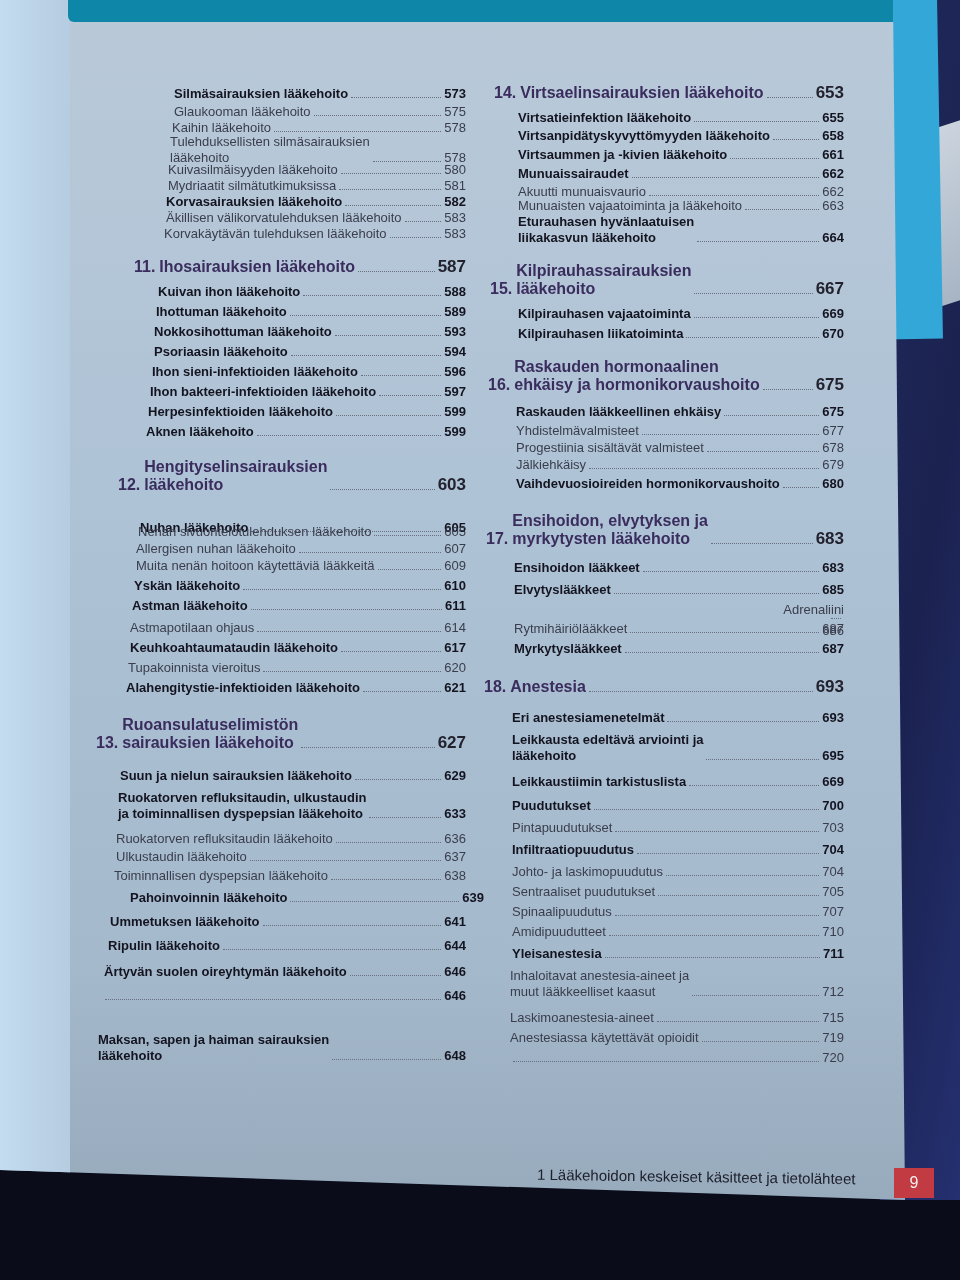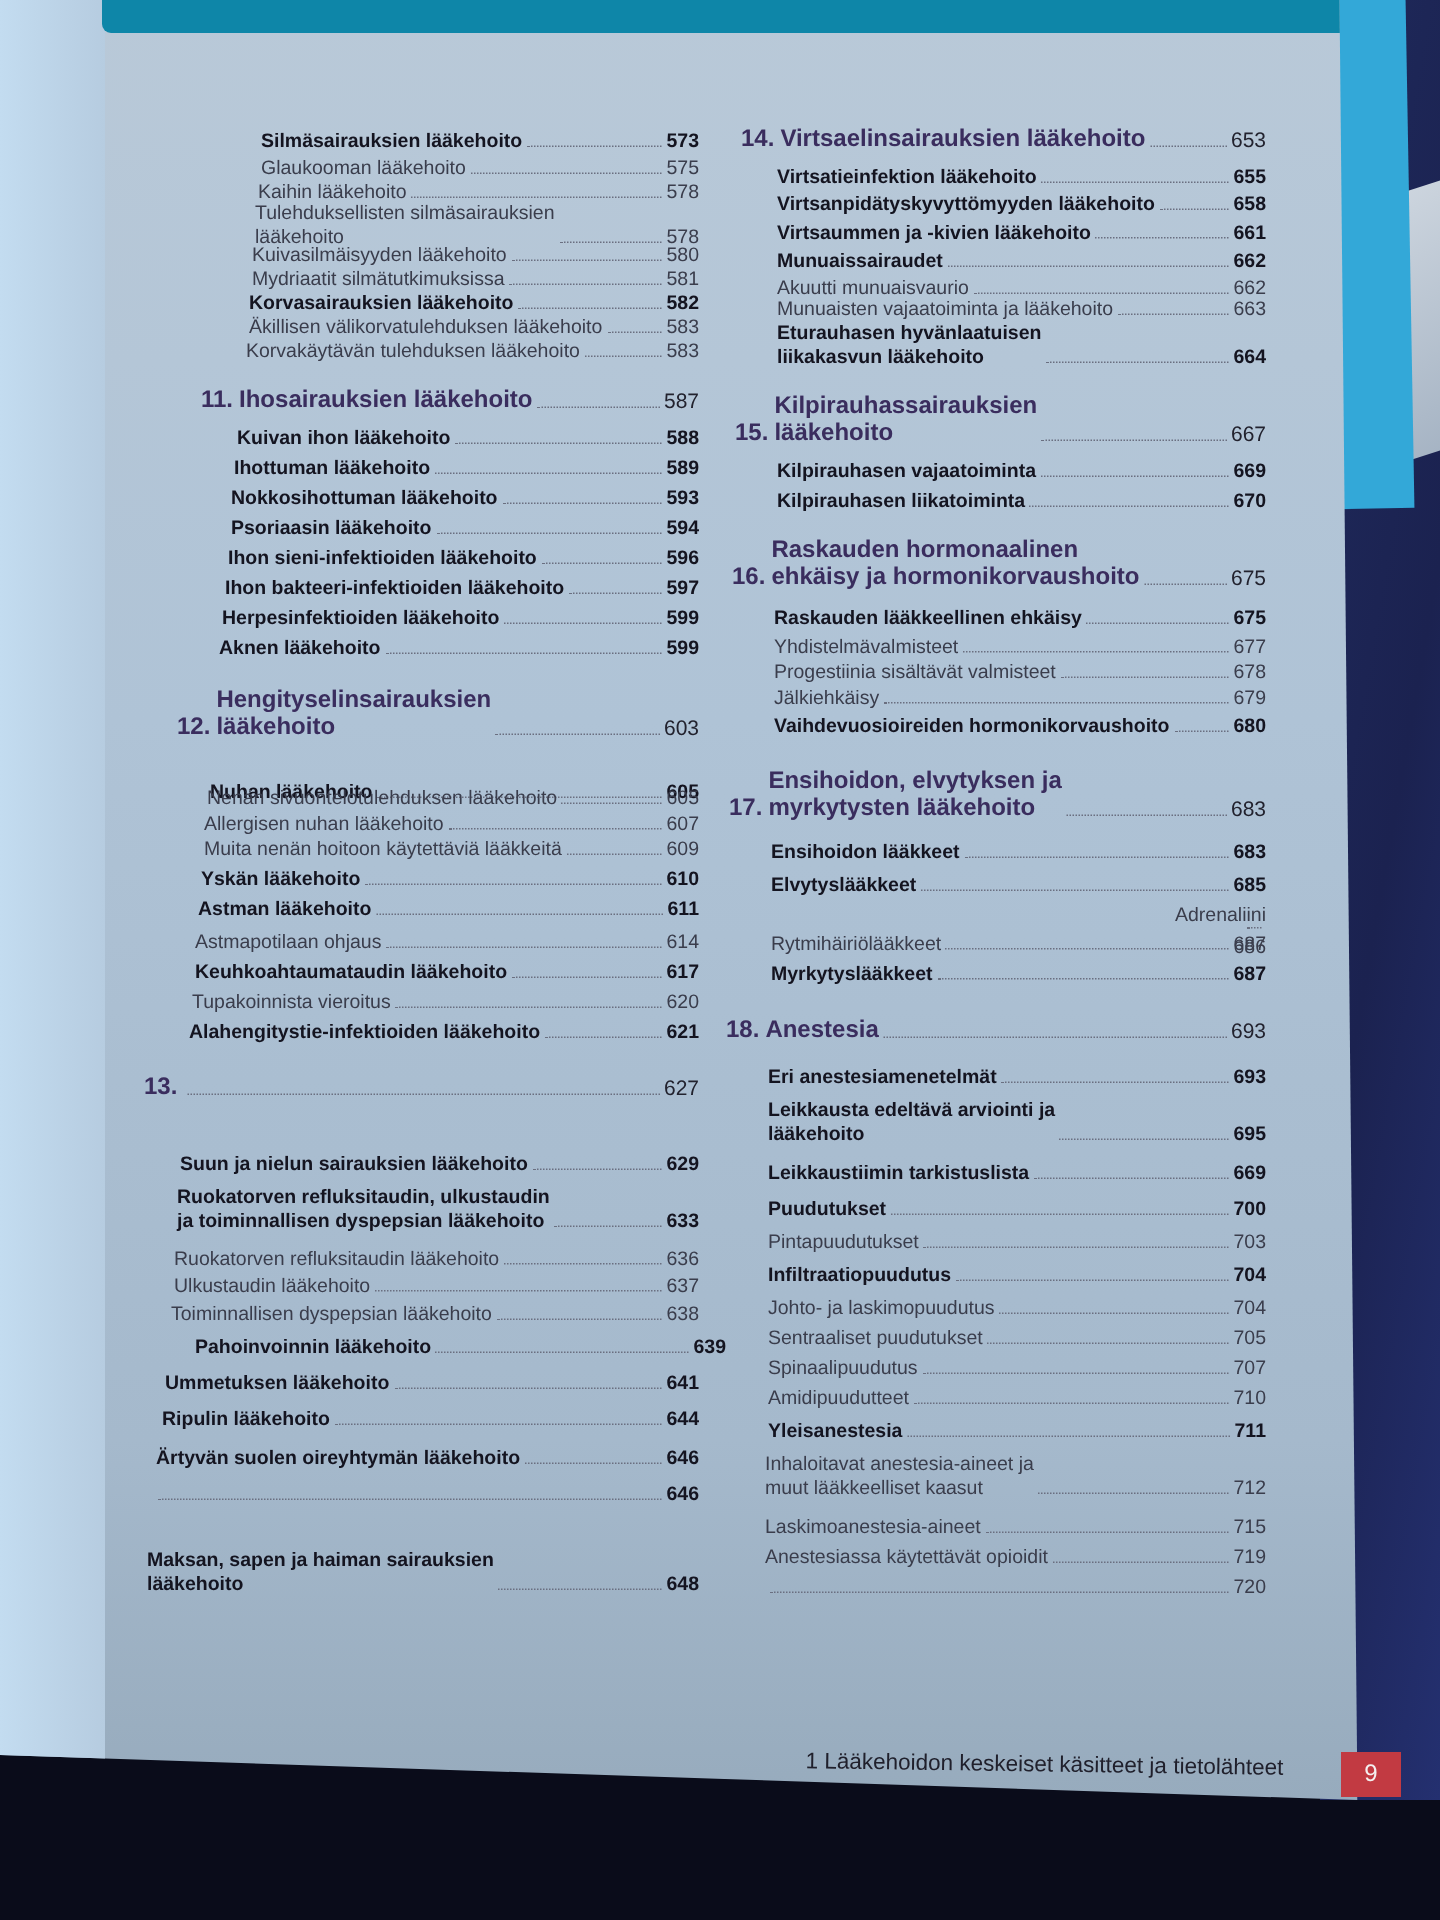--- a/index.html
+++ b/index.html
@@ -53,21 +53,21 @@
   .entry .p { white-space: nowrap; }
   .entry.bold { font-weight: bold; color: #141420; }
   .entry.light { color: #3a3d4c; }
   .chapter {
     display: flex; align-items: flex-end; margin: 0;
     font-size: 16px; line-height: 18px; color: #3a2d5e; font-weight: bold;
   }
   .chapter .num { white-space: nowrap; margin-right: 4px; }
   .chapter .t { white-space: pre-wrap; }
   .chapter .dots { flex: 1; border-bottom: 1px dotted #6a6f80; margin: 0 3px 4px 3px; min-width: 10px; }
-  .chapter .p { font-size: 14px; font-weight: normal; color: #22222e; white-space: nowrap; }
+  .chapter .p { font-size: 17px; font-weight: bold; color: #22222e; white-space: nowrap; }
 
   .footer {
     position: absolute; left: 537px; top: 1168px; font-size: 15px; color: #20202c;
     transform: rotate(0.8deg);
   }
   .page-num {
     position: absolute; left: 894px; top: 1168px; width: 40px; height: 30px;
     background: #c23a42; color: #f4f0f0; font-size: 16px;
     display: flex; align-items: center; justify-content: center;
   }
@@ -228,20 +228,22 @@
         <span class="dots"></span>
         <span class="p">620</span>
       </div>
       <div class="entry bold" style="position: absolute; top: 594px; left: 30px; width: 340px;">
         <span class="t">Alahengitystie-infektioiden lääkehoito</span>
         <span class="dots"></span>
         <span class="p">621</span>
       </div>
       <div class="chapter" style="position: absolute; top: 630px; left: 0px; width: 370px;">
         <span class="num">13.</span>
+        <span class="t">Ruoansulatuselimistön
+sairauksien lääkehoito</span>
         <span class="dots"></span>
         <span class="p">627</span>
       </div>
       <div class="entry bold" style="position: absolute; top: 682px; left: 24px; width: 346px;">
         <span class="t">Suun ja nielun sairauksien lääkehoito</span>
         <span class="dots"></span>
         <span class="p">629</span>
       </div>
       <div class="entry bold" style="position: absolute; top: 704px; left: 22px; width: 348px;">
         <span class="t">Ruokatorven refluksitaudin, ulkustaudin

